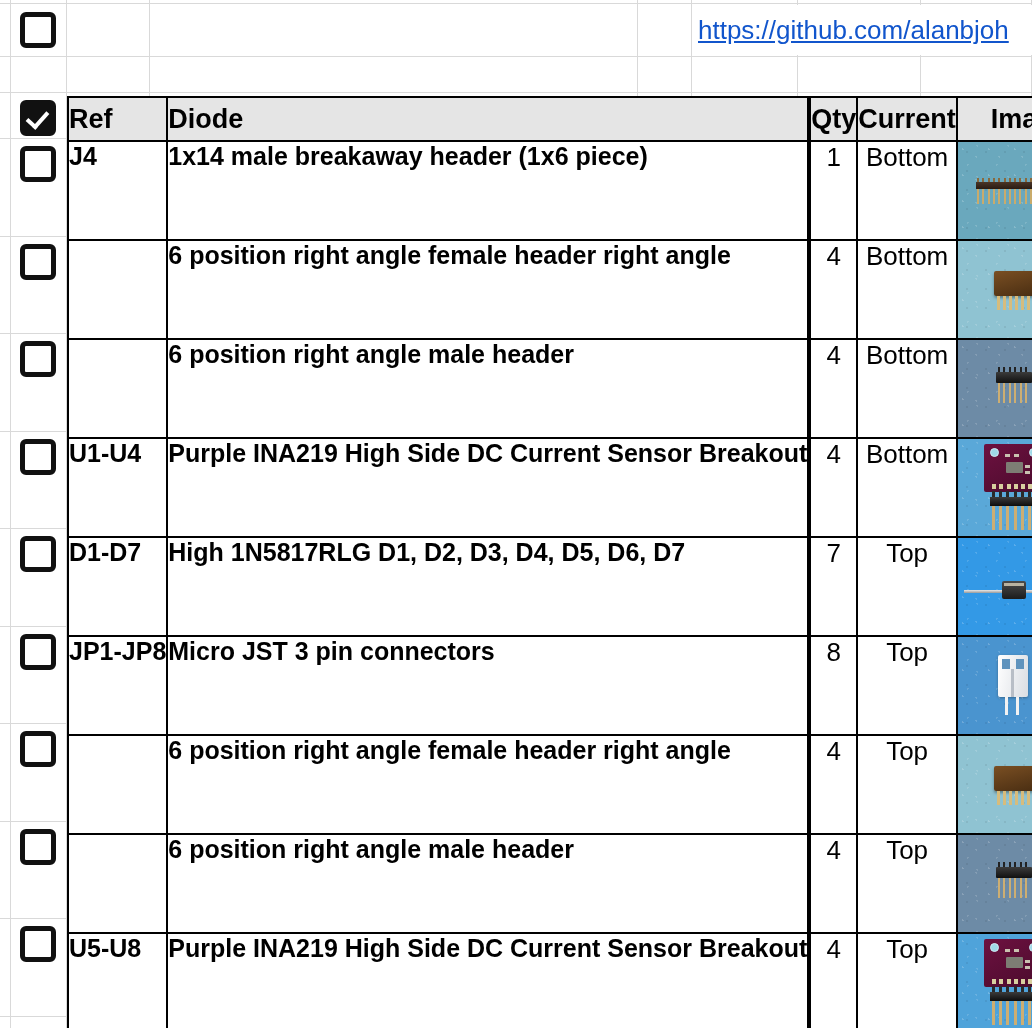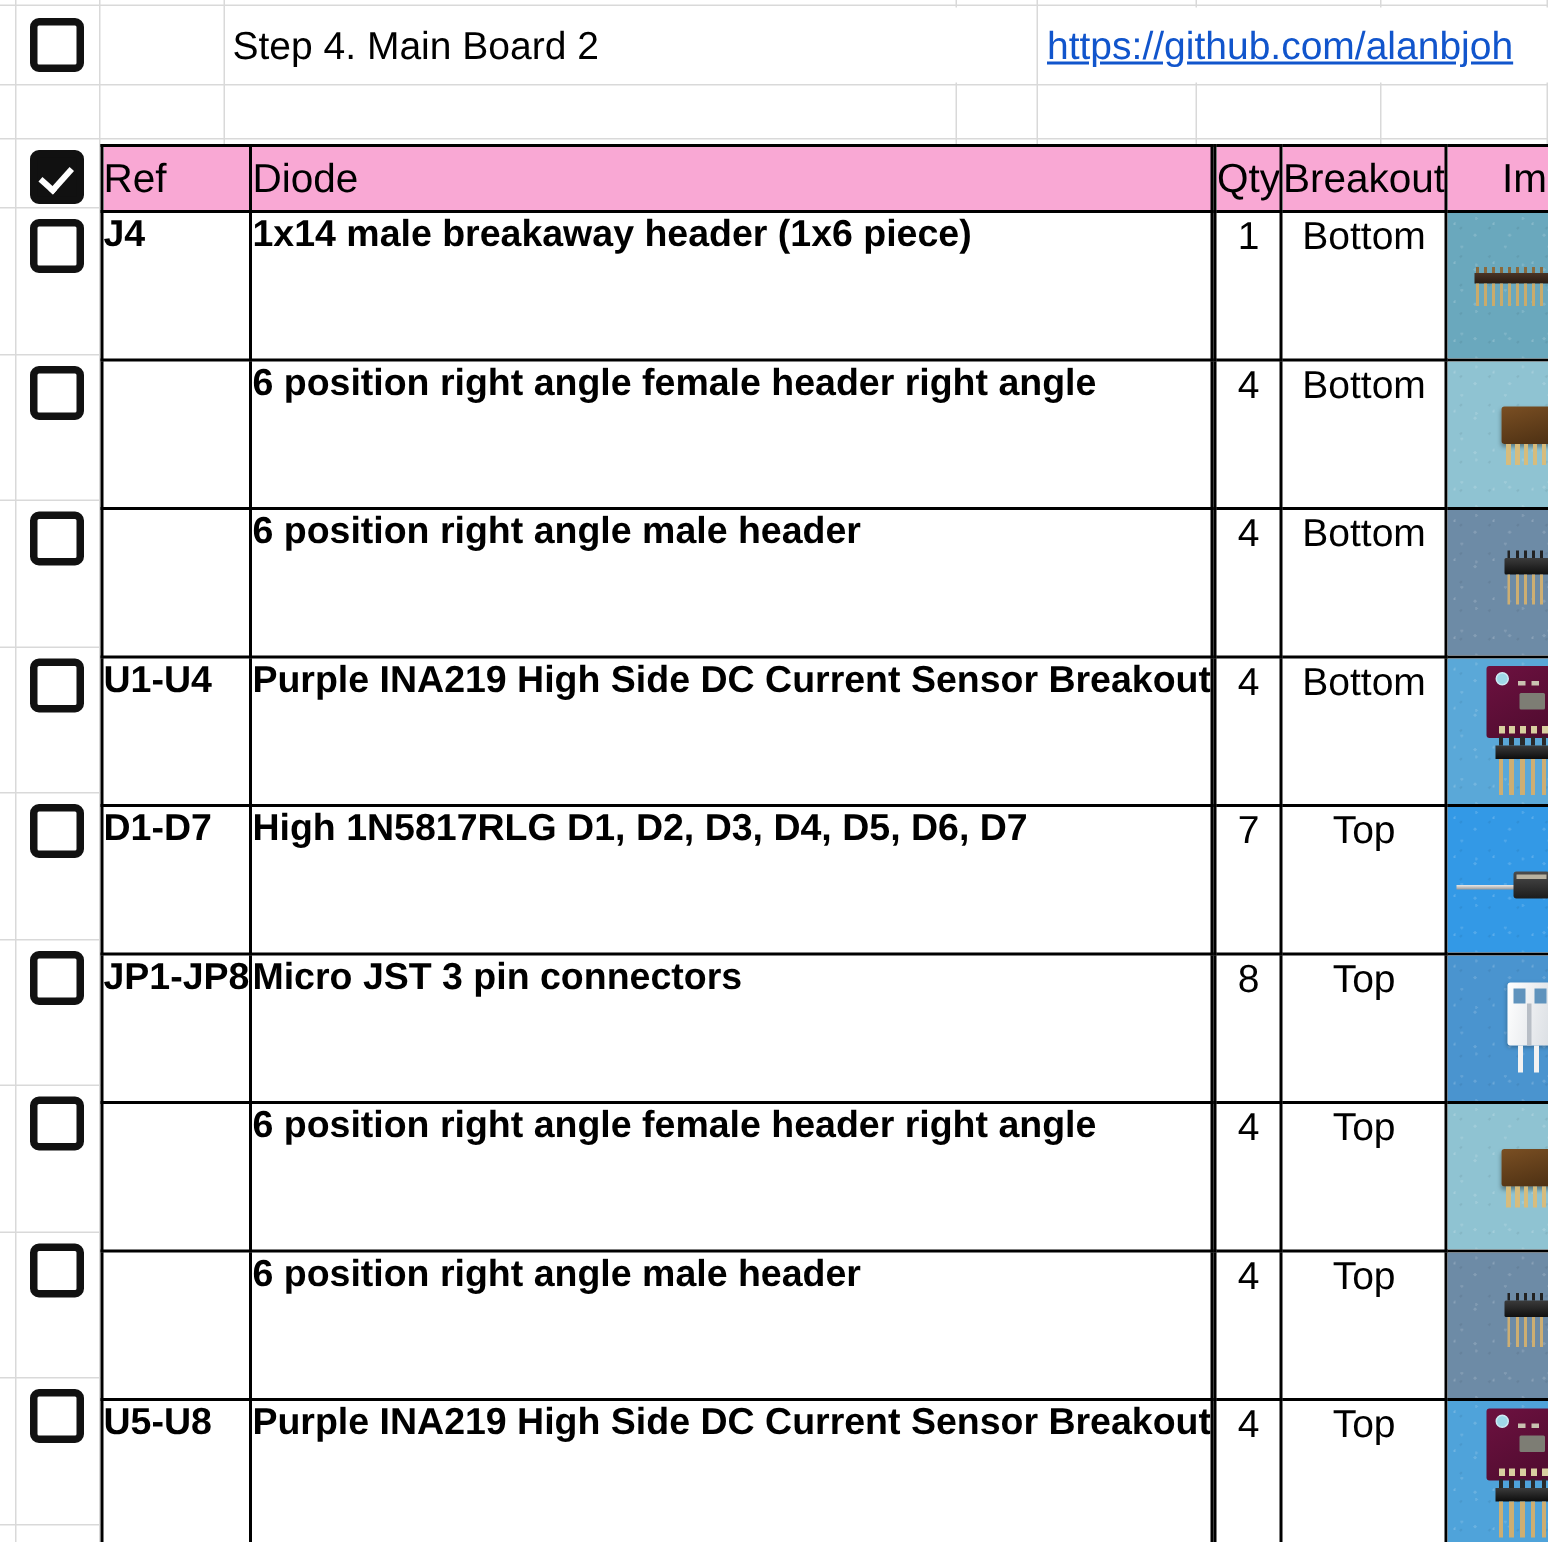--- a/index.html
+++ b/index.html
@@ -116,24 +116,24 @@
   }
   #maintable td, #maintable th {
     border: 2px solid #000000;
     padding: 0;
     margin: 0;
     vertical-align: top;
     overflow: hidden;
     background: #ffffff;
   }
   #maintable thead th {
-    background: #f9a8d4;
+    background: #e5e5e5;
     height: 42px;
     font-size: 27px;
-    font-weight: normal;
+    font-weight: bold;
     vertical-align: middle;
     color: #000000;
     margin-left: 16px;
   }
   .c-ref   { width: 82px;  }
   .c-item  { width: 488px; }
   .c-blank { width: 54px;  }
   .c-qty   { width: 106px; }
   .c-loc   { width: 123px; }
   .c-img   { width: 111px; }
@@ -416,23 +416,20 @@
   <div class="gridline-h" style="top:626px"></div>
   <div class="gridline-h" style="top:723px"></div>
   <div class="gridline-h" style="top:821px"></div>
   <div class="gridline-h" style="top:918px"></div>
   <div class="gridline-h" style="top:1016px"></div>
 
   <div class="chk-cell" style="top:4px;height:52px">
     <div class="chkbox" id="chk-title"></div>
   </div>
 
-  <div class="titlecell" id="title-row-cell">
-    <span>Step 4. Main Board  2</span>
-  </div>
 
   <div class="titlecell" id="title-link-cell">
     <a href="#">https://github.com/alanbjoh</a>
   </div>
 
   <div class="chk-cell" style="top:99px;height:38px">
     <div class="chkbox checked"></div>
   </div>
   <div id="row-checkboxes">
       <div class="chk-cell" style="top: 141px; height: 46px;">
@@ -472,21 +469,21 @@
       <col class="c-qty">
         <col class="c-loc">
         <col class="c-img">
     </colgroup>
     <thead>
       <tr>
         <th class="h-ref">Ref</th>
         <th class="h-item">Diode</th>
         <th class="h-blank"></th>
         <th class="h-qty">Qty</th>
-        <th class="h-loc">Breakout</th>
+        <th class="h-loc">Current</th>
         <th class="h-img">Image</th>
       </tr>
     </thead>
     <tbody id="tbody">
         <tr>
           <td class="d-ref">J4</td>
           <td class="d-item">1x14 male breakaway header (1x6 piece)</td>
           <td class="d-blank"></td>
           <td class="d-qty">1</td>
           <td class="d-loc">Bottom</td>

